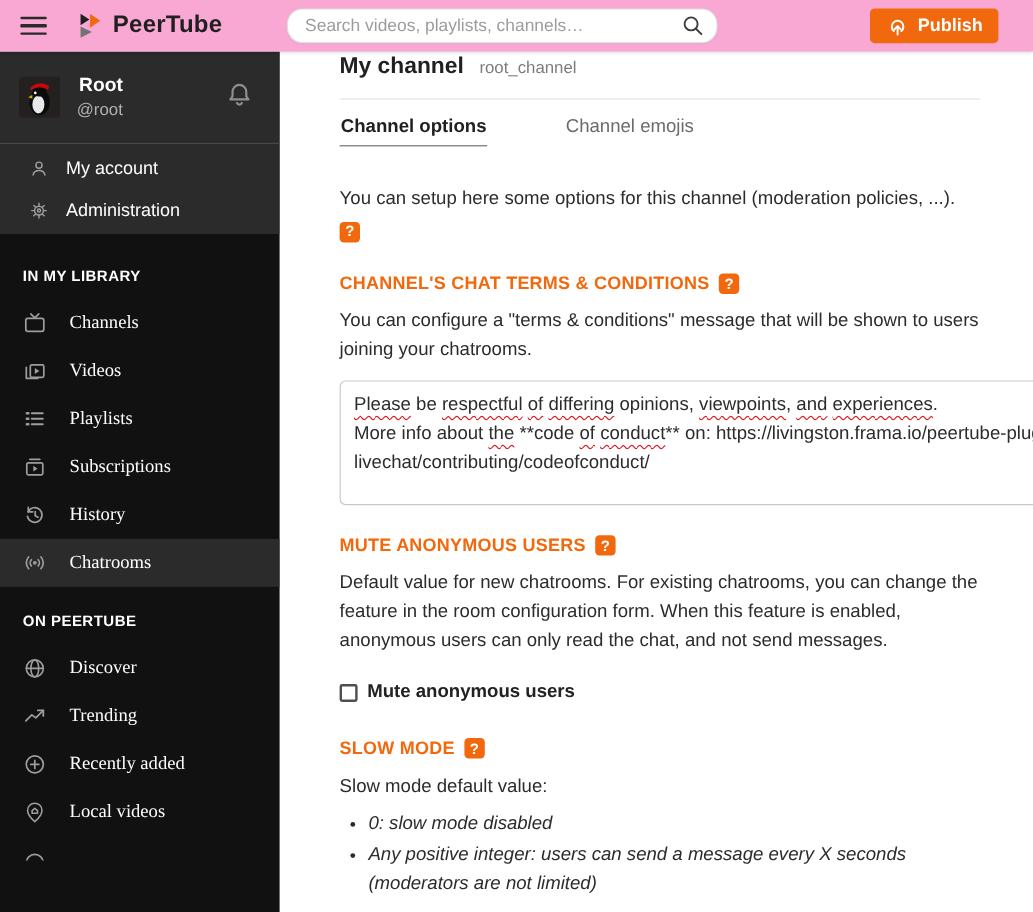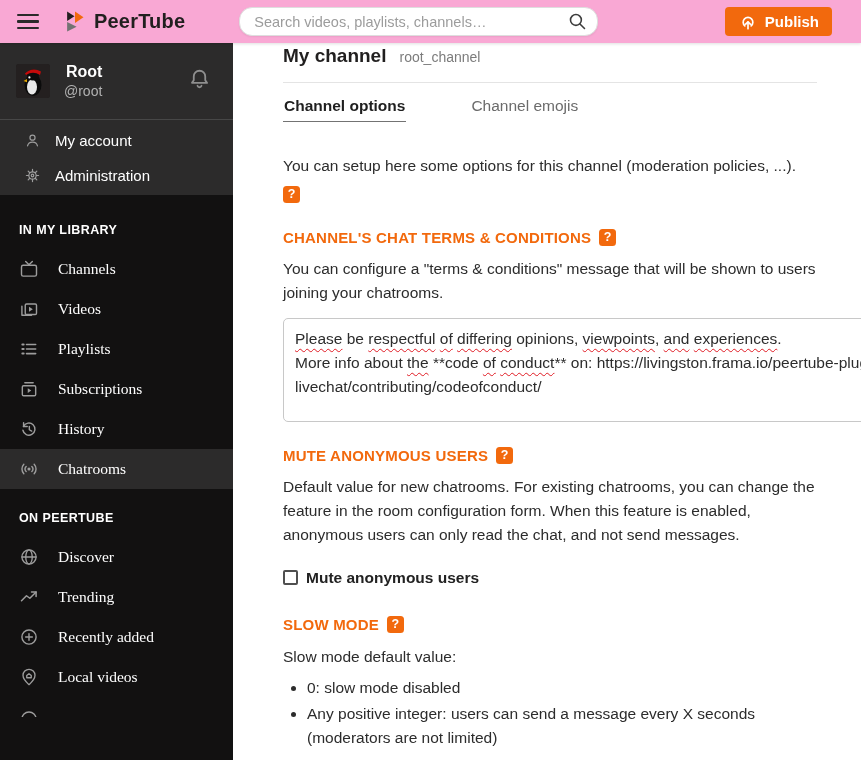--- a/index.html
+++ b/index.html
@@ -104,21 +104,21 @@
   }
   .check-row{
     margin-top:22px; display:flex; align-items:center; gap:8px;
     font-weight:700; font-size:15.5px; color:#222; cursor:pointer; width:max-content;
   }
   .check-row input[type=checkbox]{
     appearance:none; -webkit-appearance:none; width:15px; height:15px; margin:0;
     border:2px solid #4f4f4f; border-radius:2px; background:#fff; cursor:pointer; flex:none;
   }
   .slow-label{ margin-top:12px; }
-  .bullets{ margin:7px 0 0; padding-left:24px; }
+  .bullets{ margin:7px 0 0; padding-left:24px;font-style:italic; }
   .bullets li{ font-size:15.5px; line-height:24px; color:#2c2c2c; margin-bottom:2px; max-width:500px; }
 </style>
 </head>
 <body>
 
 <div class="app">
 
   <header class="topbar">
     <button class="hamburger" aria-label="menu">
       <span></span>

